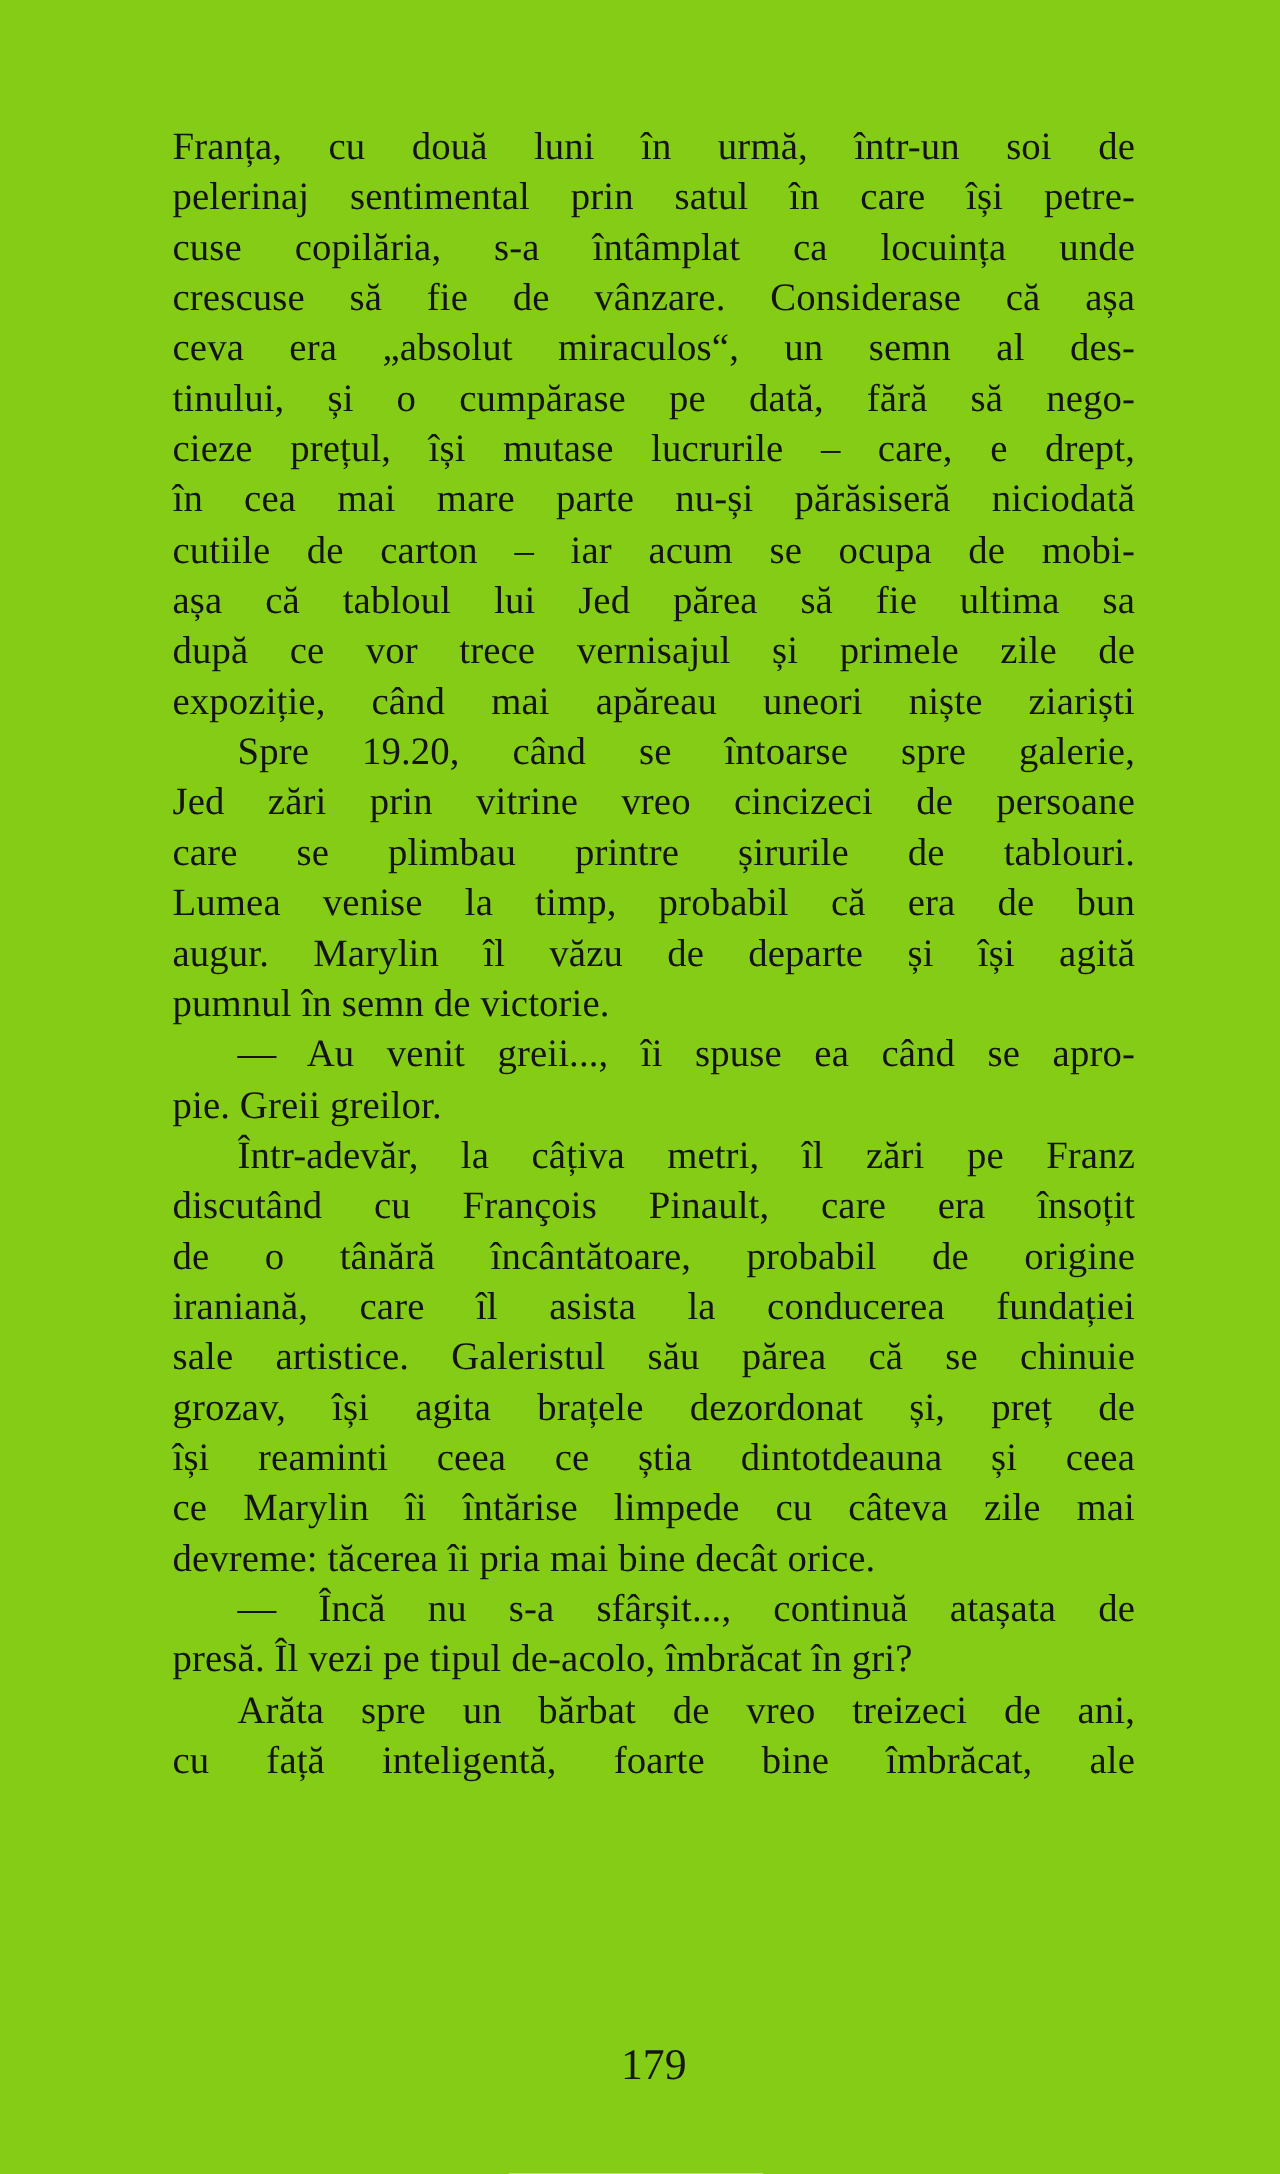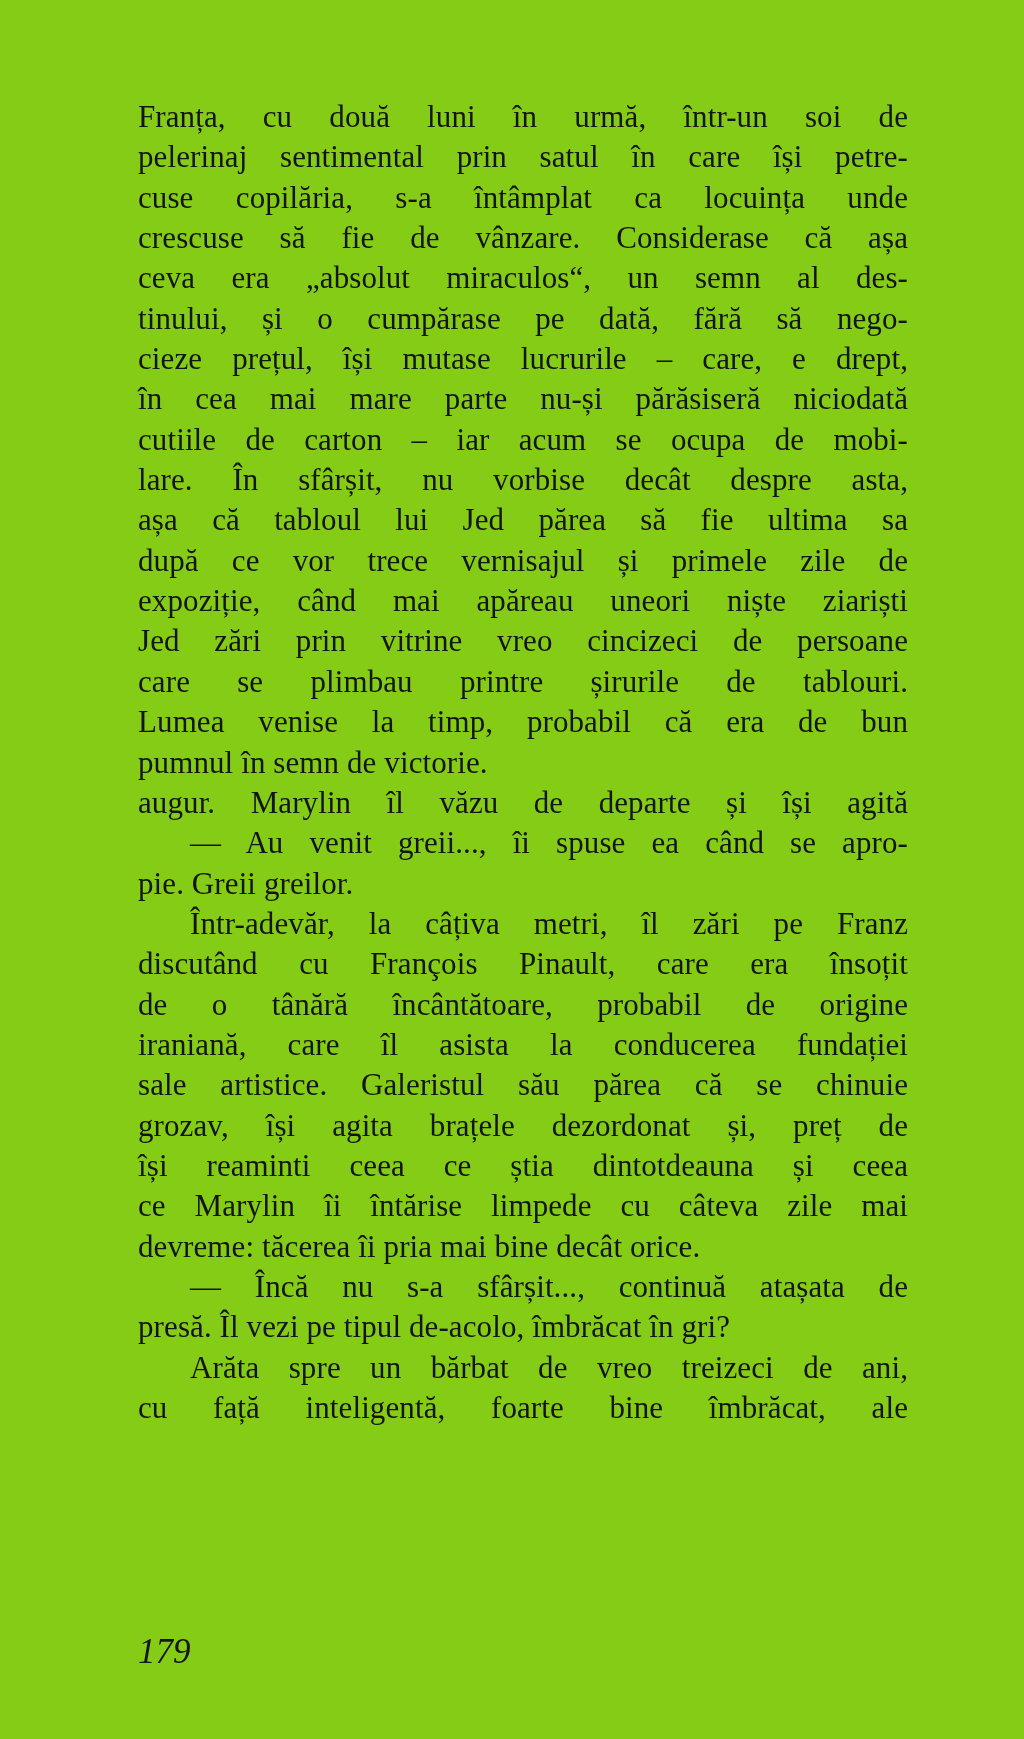--- a/index.html
+++ b/index.html
@@ -40,53 +40,52 @@
     text-align-last: left;
   }
   .line.indent {
     text-indent: 52px;
   }
   .folio {
     position: absolute;
     left: 138px;
     top: 1634px;
     width: 770px;
-    text-align: left;
+    text-align: center;
     font-size: 35px;
     line-height: 36px;
     color: #161616;
-    font-style: italic;
   }
 </style>
 </head>
 <body>
 
 <div class="page">
   <div class="text-block">
       <div class="para">
         <div class="line">Franța, cu două luni în urmă, într-un soi de</div>
         <div class="line">pelerinaj sentimental prin satul în care își petre-</div>
         <div class="line">cuse copilăria, s-a întâmplat ca locuința unde</div>
         <div class="line">crescuse să fie de vânzare. Considerase că așa</div>
         <div class="line">ceva era „absolut miraculos“, un semn al des-</div>
         <div class="line">tinului, și o cumpărase pe dată, fără să nego-</div>
         <div class="line">cieze prețul, își mutase lucrurile – care, e drept,</div>
         <div class="line">în cea mai mare parte nu-și părăsiseră niciodată</div>
         <div class="line">cutiile de carton – iar acum se ocupa de mobi-</div>
-        <div class="line">lare. În sfârșit, nu vorbise decât despre asta,</div>
         <div class="line">așa că tabloul lui Jed părea să fie ultima sa</div>
         <div class="line">după ce vor trece vernisajul și primele zile de</div>
         <div class="line">expoziție, când mai apăreau uneori niște ziariști</div>
       </div>
       <div class="para">
+        <div class="line indent">Spre 19.20, când se întoarse spre galerie,</div>
         <div class="line">Jed zări prin vitrine vreo cincizeci de persoane</div>
         <div class="line">care se plimbau printre șirurile de tablouri.</div>
         <div class="line">Lumea venise la timp, probabil că era de bun</div>
+        <div class="line">augur. Marylin îl văzu de departe și își agită</div>
         <div class="line para-end">pumnul în semn de victorie.</div>
-        <div class="line">augur. Marylin îl văzu de departe și își agită</div>
       </div>
       <div class="para">
         <div class="line indent">— Au venit greii..., îi spuse ea când se apro-</div>
         <div class="line para-end">pie. Greii greilor.</div>
       </div>
       <div class="para">
         <div class="line indent">Într-adevăr, la câțiva metri, îl zări pe Franz</div>
         <div class="line">discutând cu François Pinault, care era însoțit</div>
         <div class="line">de o tânără încântătoare, probabil de origine</div>
         <div class="line">iraniană, care îl asista la conducerea fundației</div>

